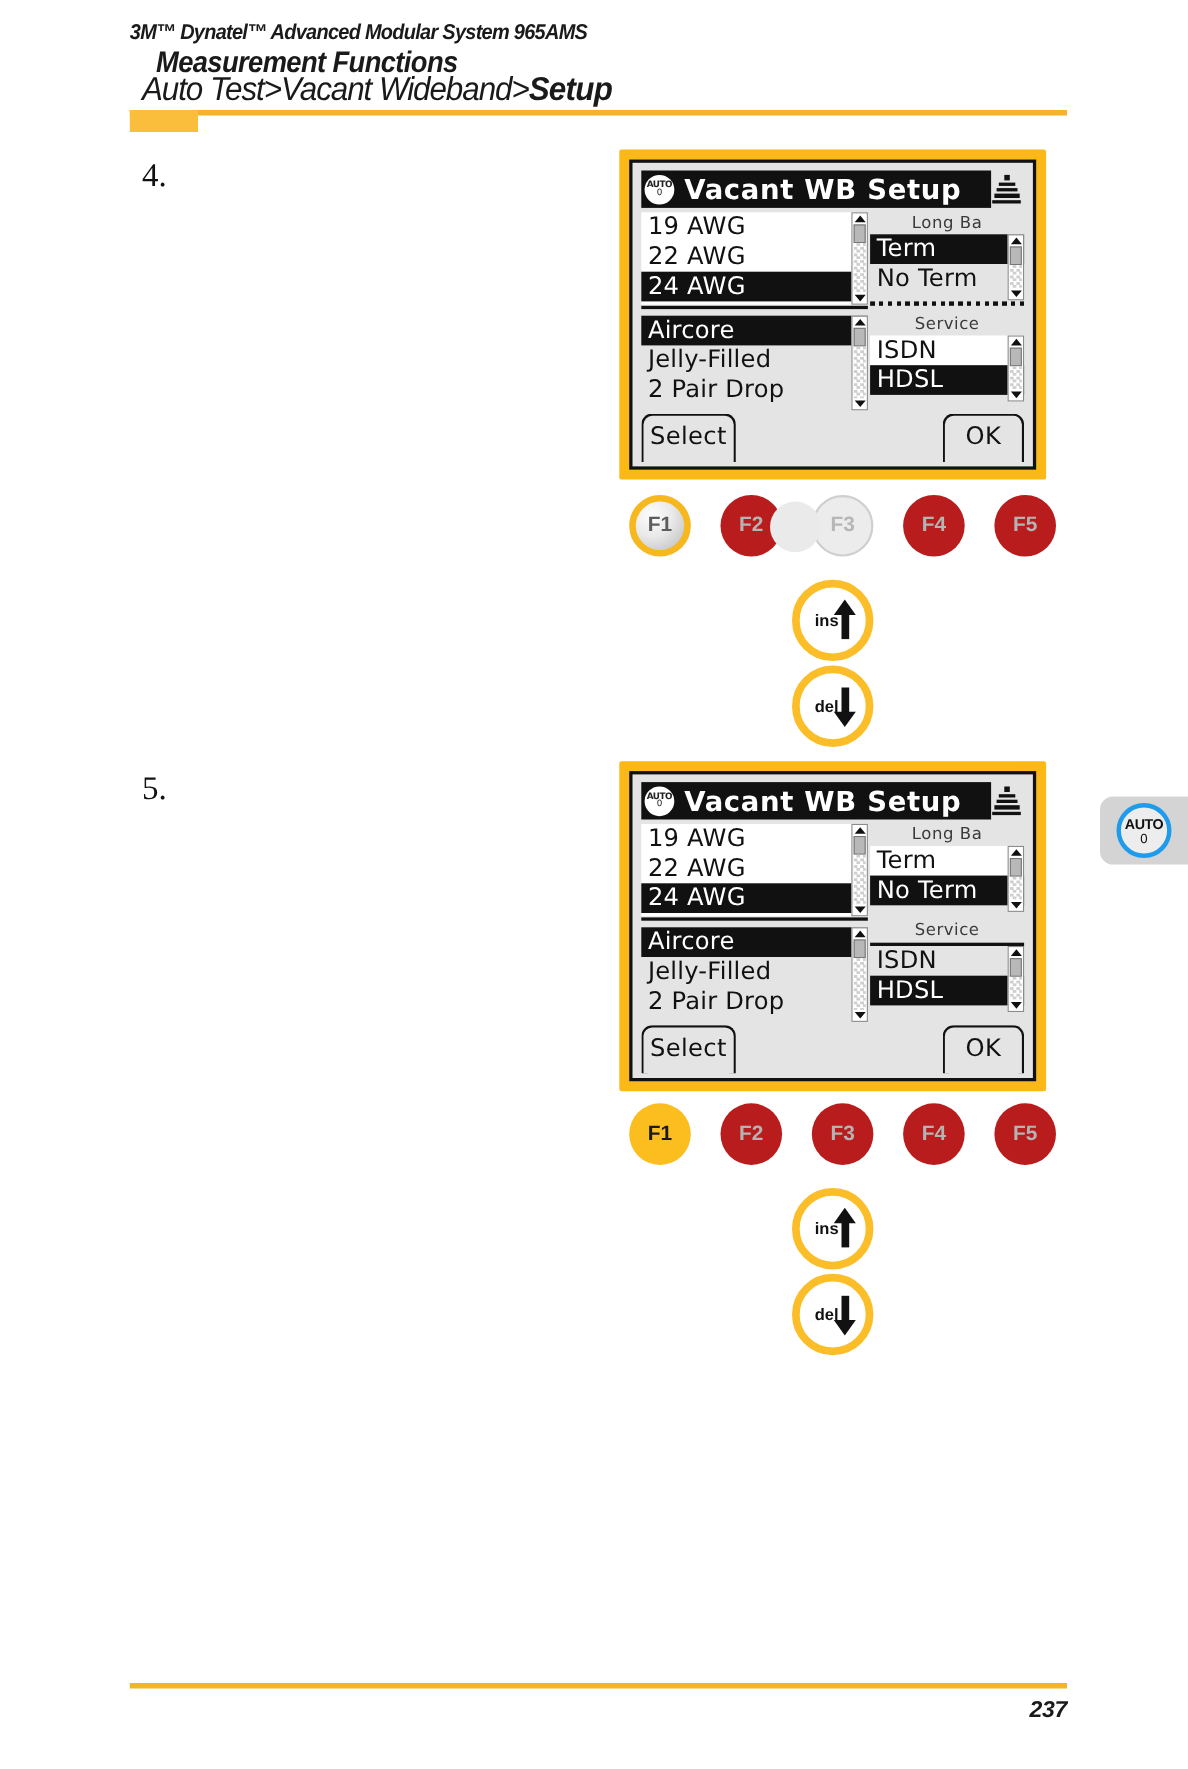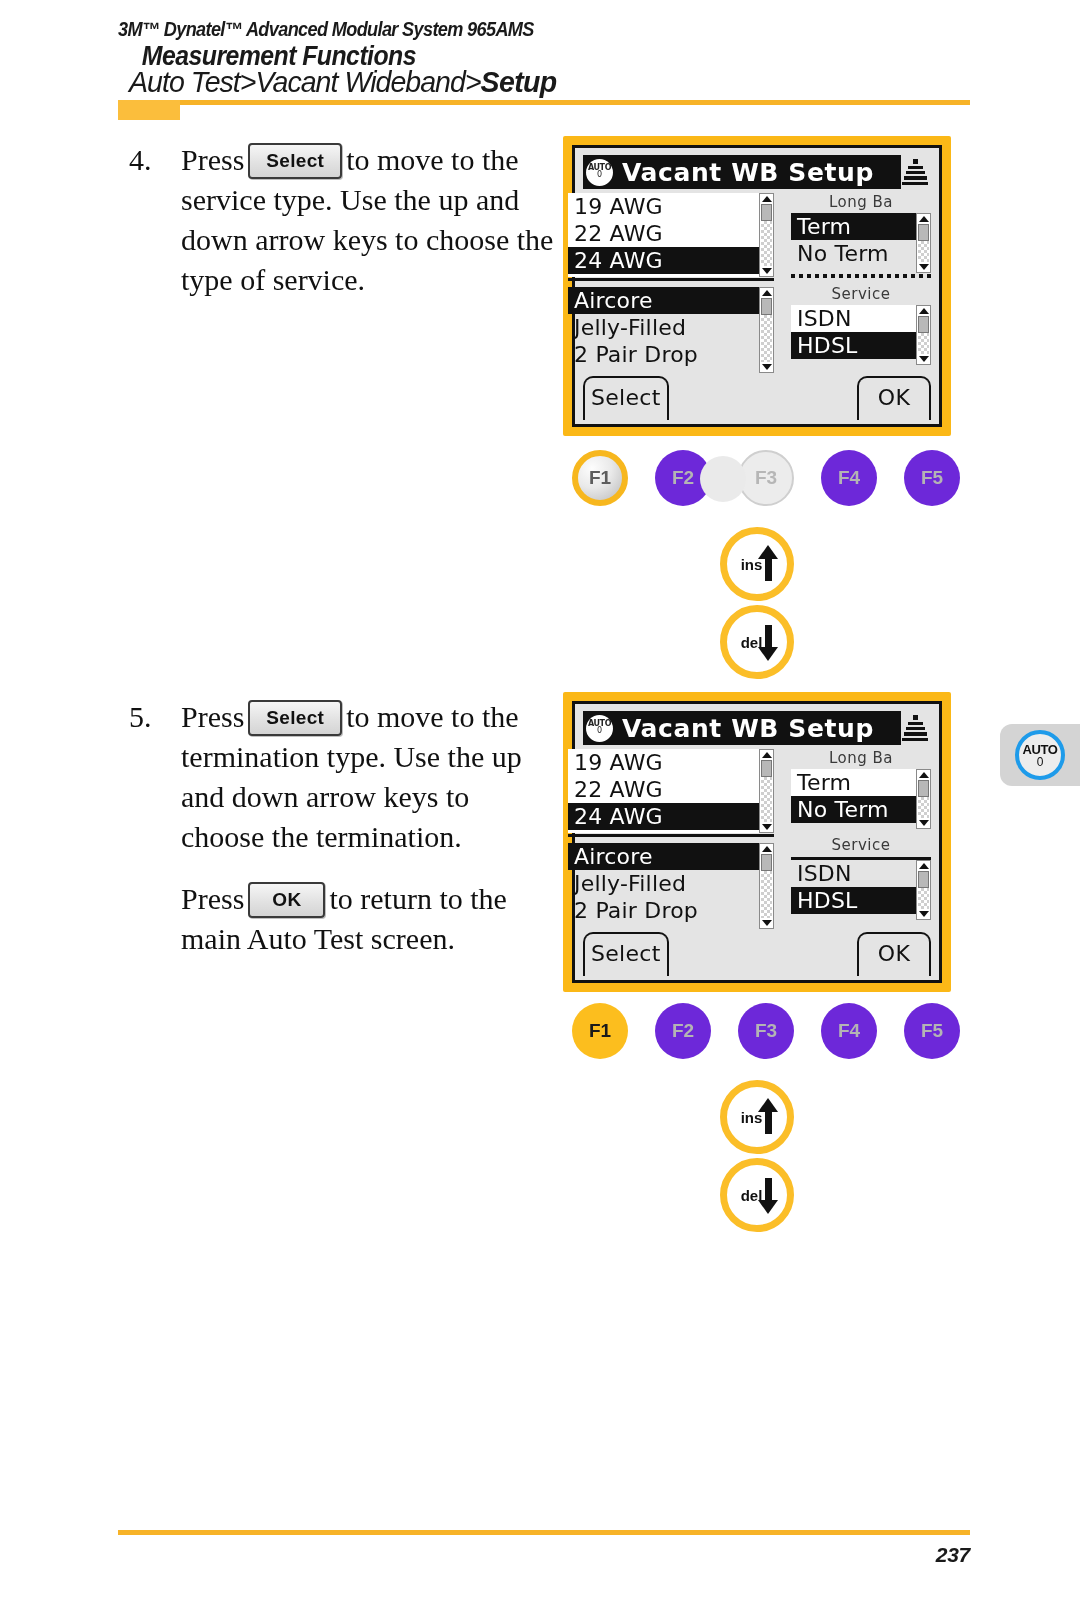--- a/index.html
+++ b/index.html
@@ -172,21 +172,21 @@
     display: block; background: #111; margin-bottom: 2px;
   }
   .menu-icon i:nth-child(1){ width: 5px;  height: 5px; }
   .menu-icon i:nth-child(2){ width: 15px; height: 3px; }
   .menu-icon i:nth-child(3){ width: 19px; height: 3px; }
   .menu-icon i:nth-child(4){ width: 23px; height: 4px; }
   .menu-icon i:nth-child(5){ width: 26px; height: 3px; margin-bottom: 0; }
 
   .lcd-cols { display: flex; margin-top: 4px; height: 198px; justify-content: flex-end; }
   .lcd-col-l { width: 206px; flex: none; }
-  .lcd-col-r { width: 140px; flex: none; margin-left: 17px; }
+  .lcd-col-r { width: 140px; flex: none; margin-left: 2px; }
 
   
   .listbox { position: relative; }
   .listbox .rows { }
   .lrow {
     font-size: 22px; line-height: 25px;
     padding: 1px 0 1px 6px;
     color: #111;
     white-space: nowrap;
     letter-spacing: 0.2px;
@@ -254,21 +254,21 @@
     position: absolute;
     width: 388px;
     display: flex; justify-content: space-between; align-items: center;
   }
   .fkey {
     width: 56px; height: 56px; border-radius: 50%;
     display: flex; align-items: center; justify-content: center;
     font-family: "Liberation Sans", sans-serif;
     font-weight: 700; font-size: 19px;
   }
-  .fkey.dim     { background: #6d28d9; color: #B4B4B4; }
+  .fkey.dim     { background: #b91c1c; color: #B4B4B4; }
   .fkey.active  { background: #FCBE1E; color: #1a1a1a; }
   .fkey.ringed {
     background: radial-gradient(circle at 32% 28%, #fdfdfd 0%, #e9e9e9 45%, #b9b9b9 100%);
     color: #5d5d5d;
     border: 6px solid #F7B71E;
   }
   .fkey.ghost {
     background: #ECECEC; color: #B6B6B6;
     border: 2px solid #CFCFCF;
   }
@@ -357,35 +357,26 @@
 
 <div class="breadcrumb">
   <span class="crumb-light">Auto Test&gt;Vacant Wideband&gt;</span><span class="crumb-bold">Setup</span>
 </div>
 <div class="hdr-rule"></div>
 <div class="hdr-tab"></div>
 
 <div class="step" style="left:129px; top:140px;">
   <div class="step-row">
     <div class="step-num">4.</div>
-    <div class="step-body">
-      <span>Press</span><span class="keycap kc-wide">Select</span><span>to move to the service type. Use the up and down arrow keys to choose the type of service.</span>
-    </div>
   </div>
 </div>
 
 <div class="step" style="left:129px; top:697px;">
   <div class="step-row">
     <div class="step-num">5.</div>
-    <div class="step-body">
-      <span>Press</span><span class="keycap kc-wide">Select</span><span>to move to the termination type. Use the up and down arrow keys to choose the termination.</span>
-      <div class="step-para">
-        <span>Press</span><span class="keycap kc-ok">OK</span><span>to return to the main Auto Test screen.</span>
-      </div>
-    </div>
   </div>
 </div>
 
 <div class="device" style="left:563px; top:136px;">
   <div class="lcd-frame">
     <div class="lcd">
 
       <div class="lcd-titlebar">
         <div class="lcd-titlebar-fill"></div>
         <div class="auto-badge">

